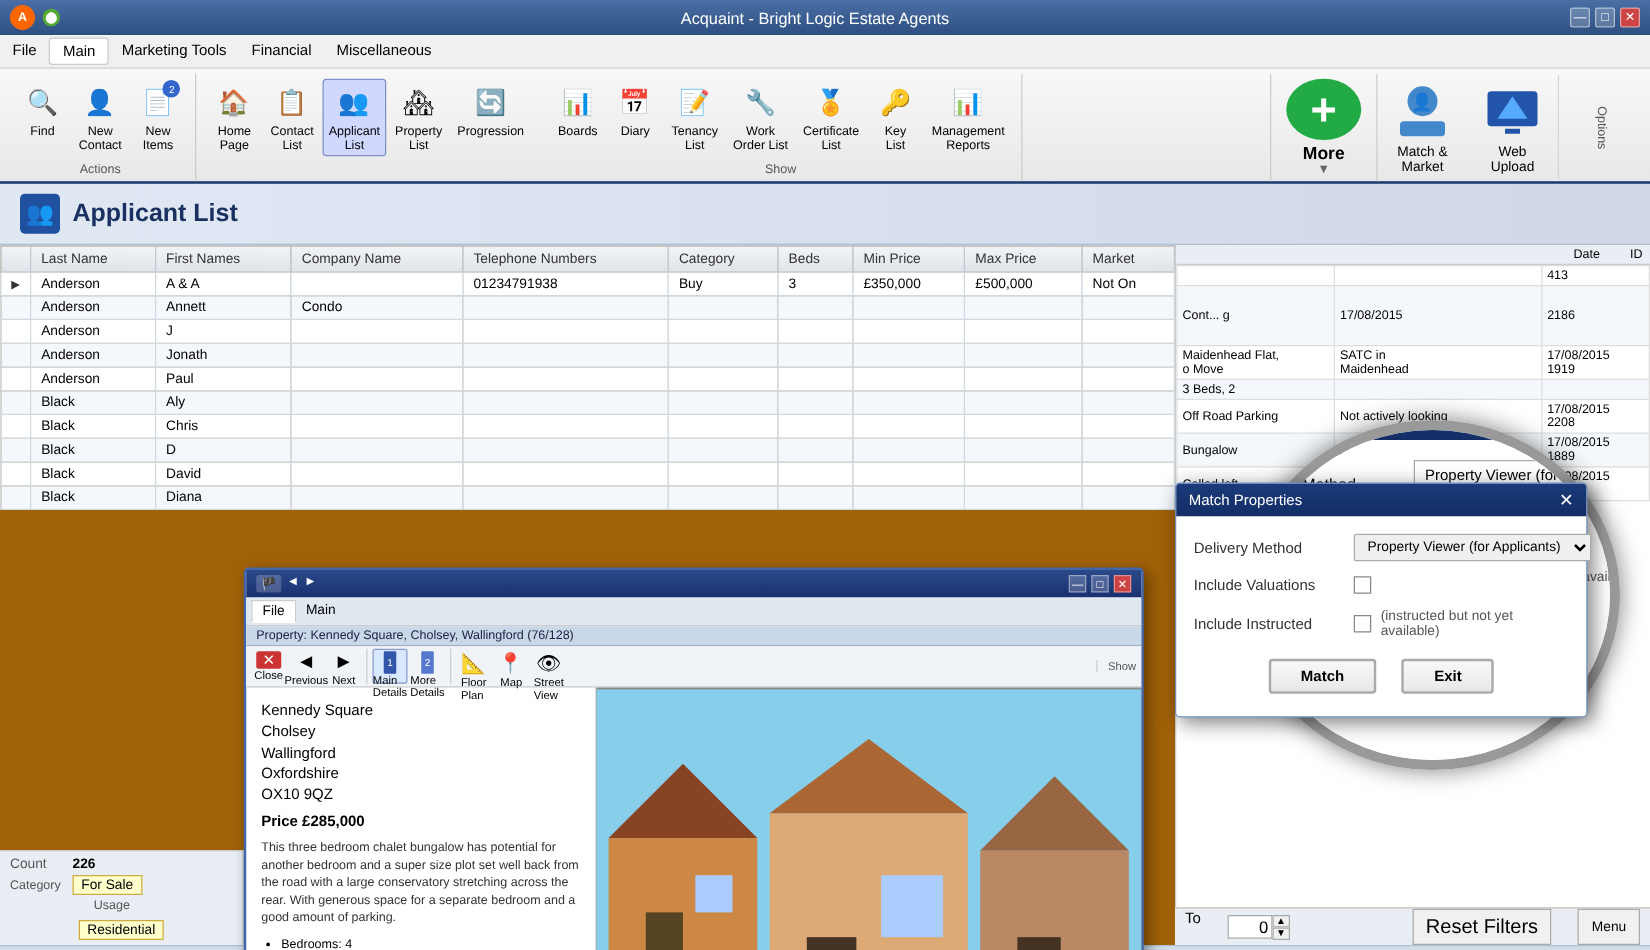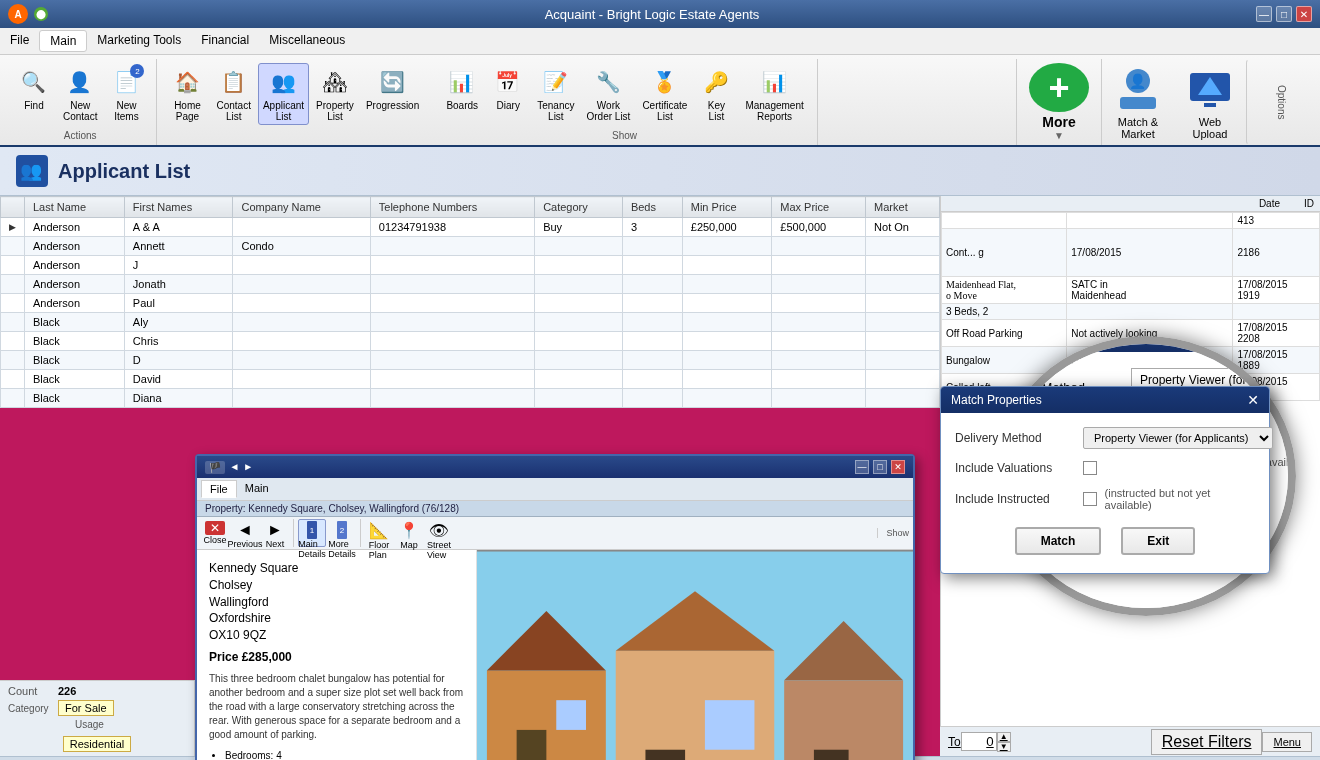--- a/index.html
+++ b/index.html
@@ -222,21 +222,21 @@
   <div class="ribbon-big-btn" style="border-left:1px solid #ccc;">
     <div style="font-size:10px;writing-mode:vertical-rl;color:#555;">Options</div>
   </div>
 </div>
 
 <div class="page-header">
   <div class="page-header-icon">👥</div>
   <div class="page-title">Applicant List</div>
 </div>
 
-<div style="position:relative; background:#be185d; flex:1; height: calc(760px - 28px - 24px - 92px - 34px - 22px);">
+<div style="position:relative; background:#a16207; flex:1; height: calc(760px - 28px - 24px - 92px - 34px - 22px);">
 
   <div style="position:absolute;left:0;top:0;right:380px;bottom:0;overflow:hidden;">
     <table style="width:100%;">
       <thead>
         <tr>
           <th style="width:16px;"></th>
           <th>Last Name</th>
           <th>First Names</th>
           <th>Company Name</th>
           <th>Telephone Numbers</th>
@@ -249,21 +249,21 @@
       </thead>
       <tbody>
         <tr style="background:#c8d8f8;">
           <td style="color:#333;font-size:9px;">▶</td>
           <td>Anderson</td>
           <td>A &amp; A</td>
           <td></td>
           <td>01234791938</td>
           <td>Buy</td>
           <td>3</td>
-          <td>£250,000</td>
+          <td>£350,000</td>
           <td>£500,000</td>
           <td>Not On</td>
         </tr>
         <tr>
           <td></td>
           <td>Anderson</td>
           <td>Annett</td>
           <td>Condo</td>
           <td></td>
             <td></td>
@@ -399,21 +399,21 @@
             <td style="border:1px solid #ddd;padding:2px 4px;"></td>
             <td style="border:1px solid #ddd;padding:2px 4px;"></td>
             <td style="border:1px solid #ddd;padding:2px 4px;">413</td>
           </tr>
         <tr>
             <td style="border:1px solid #ddd;padding:2px 4px;">Cont... g</td>
             <td style="border:1px solid #ddd;padding:2px 4px;">17/08/2015</td>
             <td style="border:1px solid #ddd;padding:18px 4px;">2186</td>
           </tr>
         <tr>
-          <td style="border:1px solid #ddd;padding:2px 4px;font-family:Liberation Serif, serif;">
+          <td style="border:1px solid #ddd;padding:2px 4px;">
             <div>Maidenhead Flat,</div>
             <div>o Move</div>
           </td>
           <td style="border:1px solid #ddd;padding:2px 4px;">
             <div>SATC in</div>
             <div>Maidenhead</div>
           </td>
           <td style="border:1px solid #ddd;padding:2px 4px;vertical-align:top;">17/08/2015<br>1919</td>
         </tr>
         <tr>
@@ -433,21 +433,21 @@
           </tr>
         <tr>
             <td style="border:1px solid #ddd;padding:2px 4px;">Called left</td>
             <td style="border:1px solid #ddd;padding:2px 4px;"></td>
             <td style="border:1px solid #ddd;padding:2px 4px;">17/08/2015<br>1949</td>
           </tr>
       </tbody>
     </table>
   </div>
 
-  <div style="position:absolute;right:0;bottom:0;width:380px;height:30px;background:#e8eef4;border-top:1px solid #ccc;display:flex;align-items:center;gap:0;padding:0 8px;text-decoration:underline;">
+  <div style="position:absolute;right:0;bottom:0;width:380px;height:30px;background:#e8eef4;border-top:1px solid #ccc;display:flex;gap:21px;padding:0 8px;">
     <span>To</span>
     <div class="spinner">
       <input class="spinner-input" value="0" style="width: 36px; border: 1px solid rgb(170, 170, 170); padding: 1px 2px; text-align: right;">
       <div class="spinner-btns">
         <button class="spinner-btn">▲</button>
         <button class="spinner-btn">▼</button>
       </div>
     </div>
     <div style="flex:1;"></div>
     <button class="bottom-btn" style="padding:3px 10px;border:1px solid #aaa;background:#f0f0f0;cursor:pointer;font-size:16px;">Reset Filters</button>

